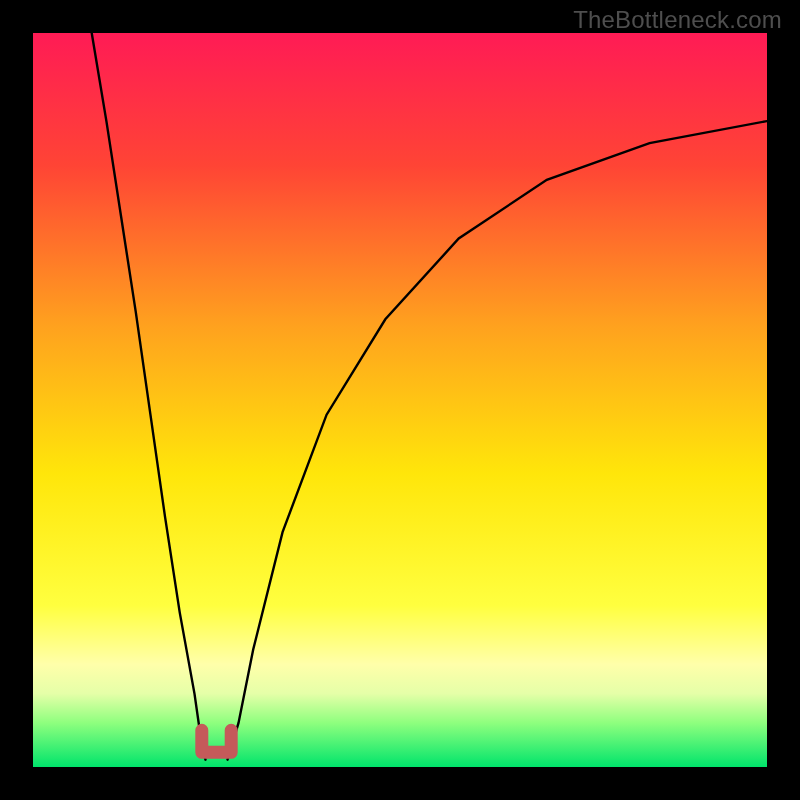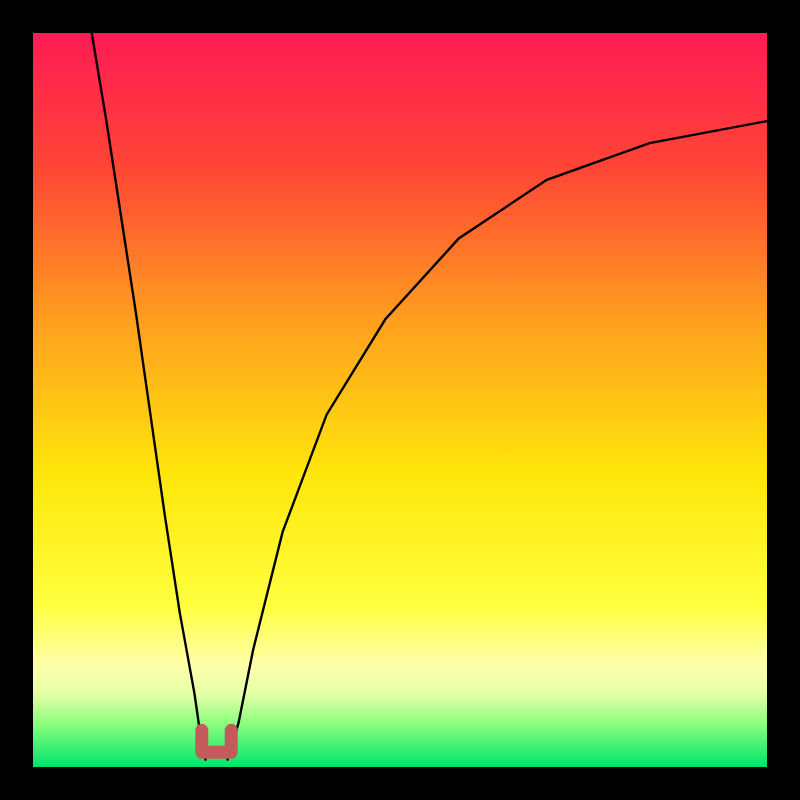--- a/index.html
+++ b/index.html
@@ -73,13 +73,14 @@
       <rect x="0" y="0" width="734" height="734" fill="url(#bg-grad)"></rect>
     </svg>
 
     <svg class="curves" viewBox="0 0 734 734" preserveAspectRatio="none">
       <path id="left-curve-path" fill="none" stroke="#000" stroke-width="2.4" stroke-linecap="round" d="M 58.72 0.00 L 73.40 88.08 L 88.08 183.50 L 102.76 278.92 L 117.44 381.68 L 132.12 484.44 L 146.80 579.86 L 161.48 660.60 L 168.82 711.98 L 172.49 726.66"></path>
       <path id="right-curve-path" fill="none" stroke="#000" stroke-width="2.4" stroke-linecap="round" d="M 194.51 726.66 L 205.52 689.96 L 220.20 616.56 L 249.56 499.12 L 293.60 381.68 L 352.32 286.26 L 425.72 205.52 L 513.80 146.80 L 616.56 110.10 L 734.00 88.08"></path>
       <path id="u-marker-path" fill="none" stroke="#c55a5a" stroke-width="13" stroke-linecap="round" stroke-linejoin="round" d="M 168.8 697.3 L 168.8 719.3 L 198.2 719.3 L 198.2 697.3"></path>
     </svg>
 
   </div>
+  <div class="watermark">TheBottleneck.com</div>
 </div>
 
 </body></html>

